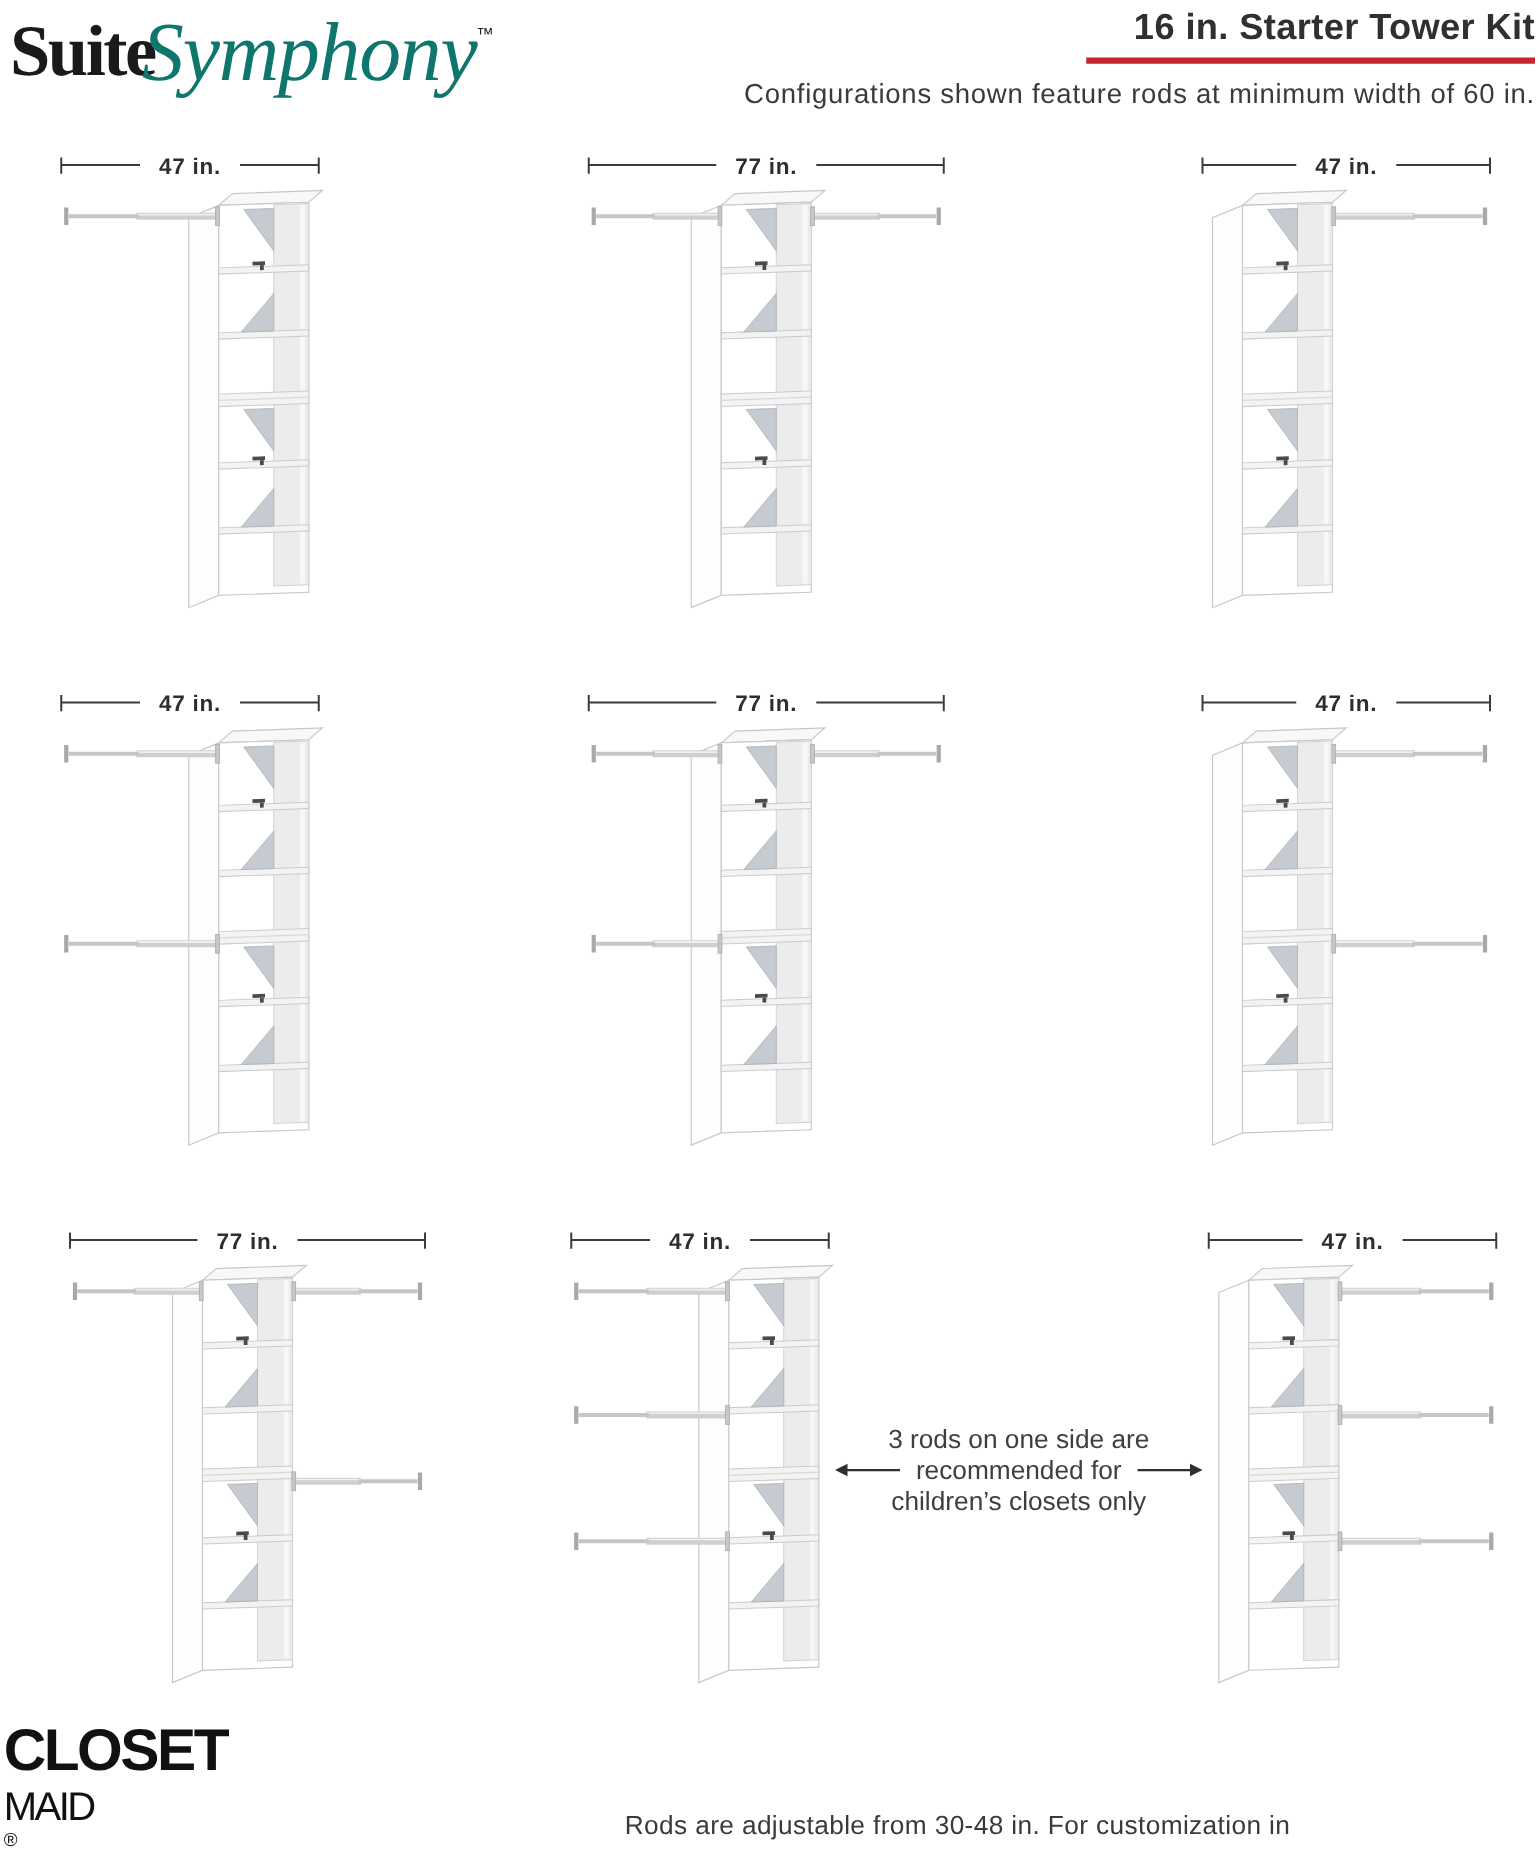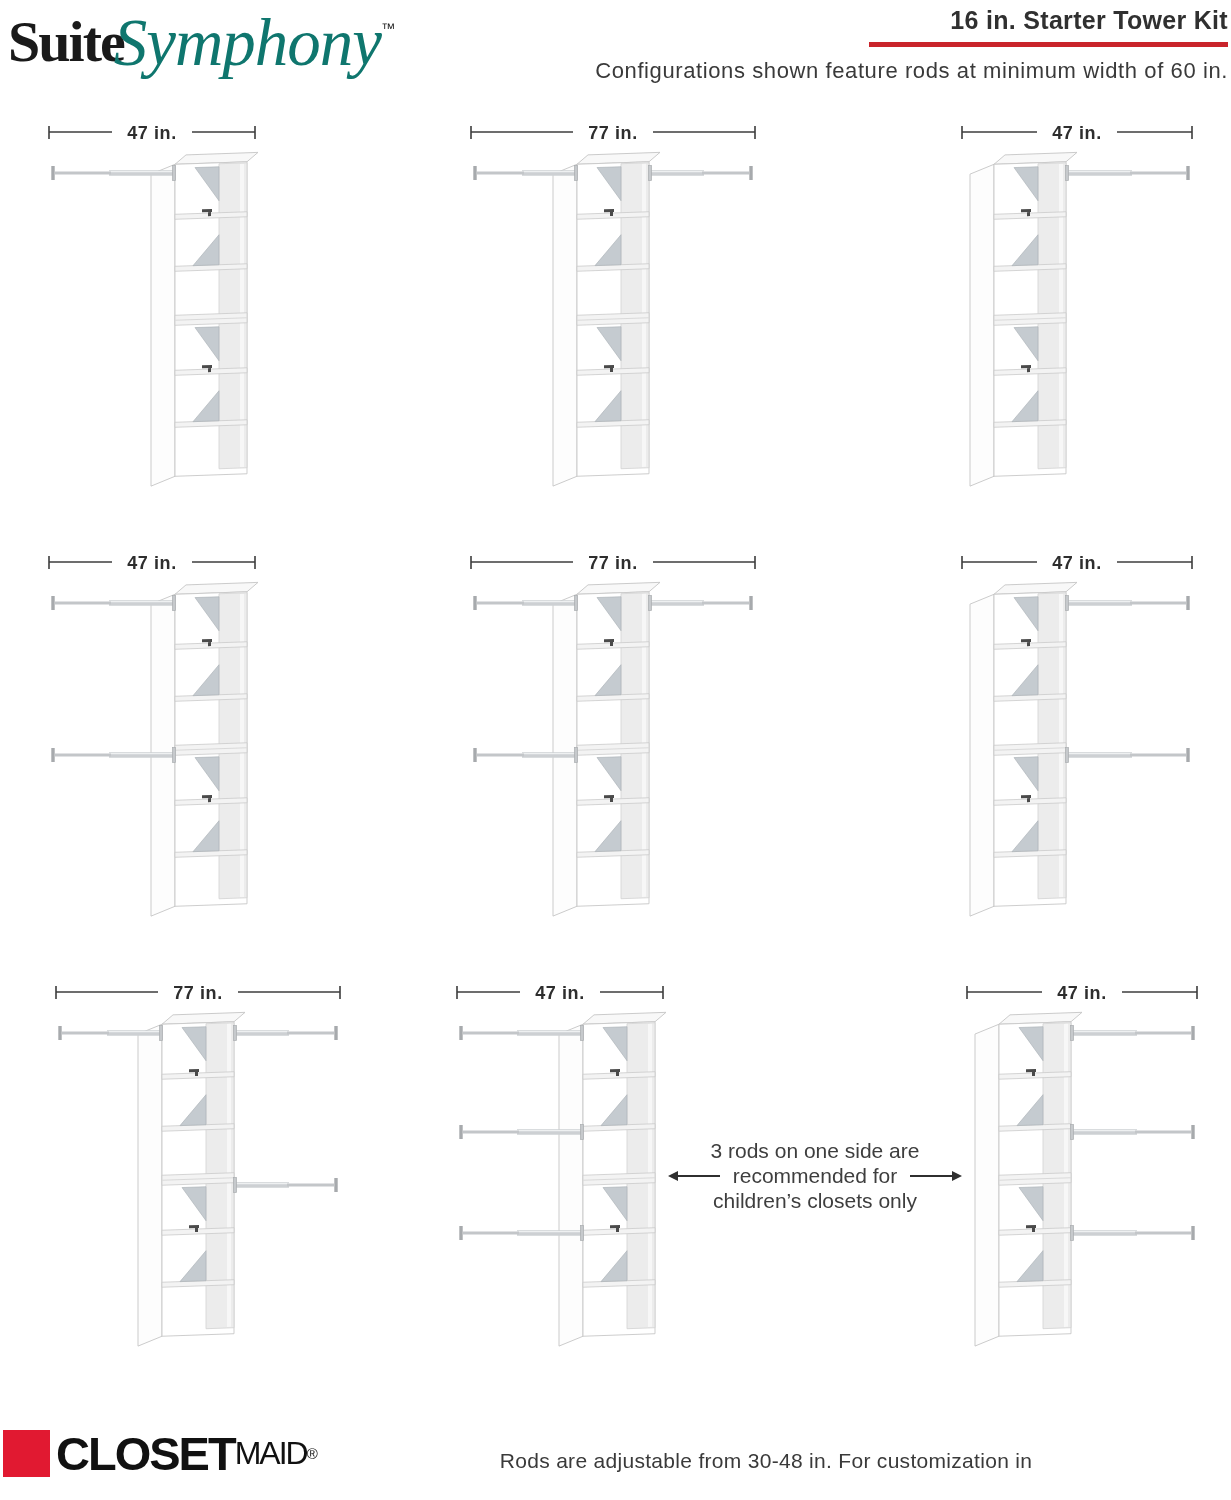--- a/index.html
+++ b/index.html
@@ -7,34 +7,34 @@
         font-family:"Liberation Sans",sans-serif;}
 
   
   .brand{position:absolute;left:8px;top:0px;white-space:nowrap;}
   .brand-suite{font-family:"Liberation Serif",serif;font-weight:bold;font-size:58px;
                color:#1a1a1a;letter-spacing:-2px;text-align:right;}
   .brand-symphony{font-family:"Liberation Serif",serif;font-style:italic;font-size:67px;
                   color:#0f766e;margin-left:-10px;letter-spacing:-1px;position:relative;top:4px;}
   .brand-tm{font-size:14px;color:#1a1a1a;vertical-align:28px;}
   .title-block{position:absolute;right:3px;top:6px;text-align:right;}
-  .page-title{margin:0;font-size:25px;font-weight:700;color:#303030;letter-spacing:.3px;}
+  .page-title{margin:0;font-size:29px;font-weight:700;color:#303030;letter-spacing:.3px;}
   .title-underline{height:5px;width:359px;margin:7px 0 0 auto;}
   .subtitle{margin:11px 0 0 0;font-size:22px;font-weight:400;color:#3a3a3a;
             letter-spacing:.6px;white-space:nowrap;}
 
   
   #grid-svg{position:absolute;left:0;top:100px;}
   #grid-svg text{font-family:"Liberation Sans",sans-serif;}
   .dim-label{font-size:18px;font-weight:700;fill:#2e2e2e;letter-spacing:.6px;}
   .dimln{stroke:#3c3c3c;stroke-width:1.6;}
   .annot-text{font-size:21px;fill:#3e3e3e;}
 
   
-  .cm-logo{position:absolute;left:3px;top:1428px;height:50px;display:flex;align-items:center;}
+  .cm-logo{position:absolute;left:3px;top:1372px;height:50px;display:flex;flex-direction:column;}
   .cm-square{display:inline-block;width:47px;height:47px;margin-right:6px;}
   .cm-closet{font-size:47px;font-weight:700;color:#111;letter-spacing:-2px;}
   .cm-maid{font-size:32px;font-weight:400;color:#111;letter-spacing:-2px;}
   .cm-reg{font-size:15px;color:#111;vertical-align:26px;}
   .footer-note{position:absolute;left:400px;top:1446px;width:730px;margin:1px;
                text-align:center;font-size:21px;line-height:27px;color:#3a3a3a;letter-spacing:.3px;}
 </style>
 </head>
 <body>
 

